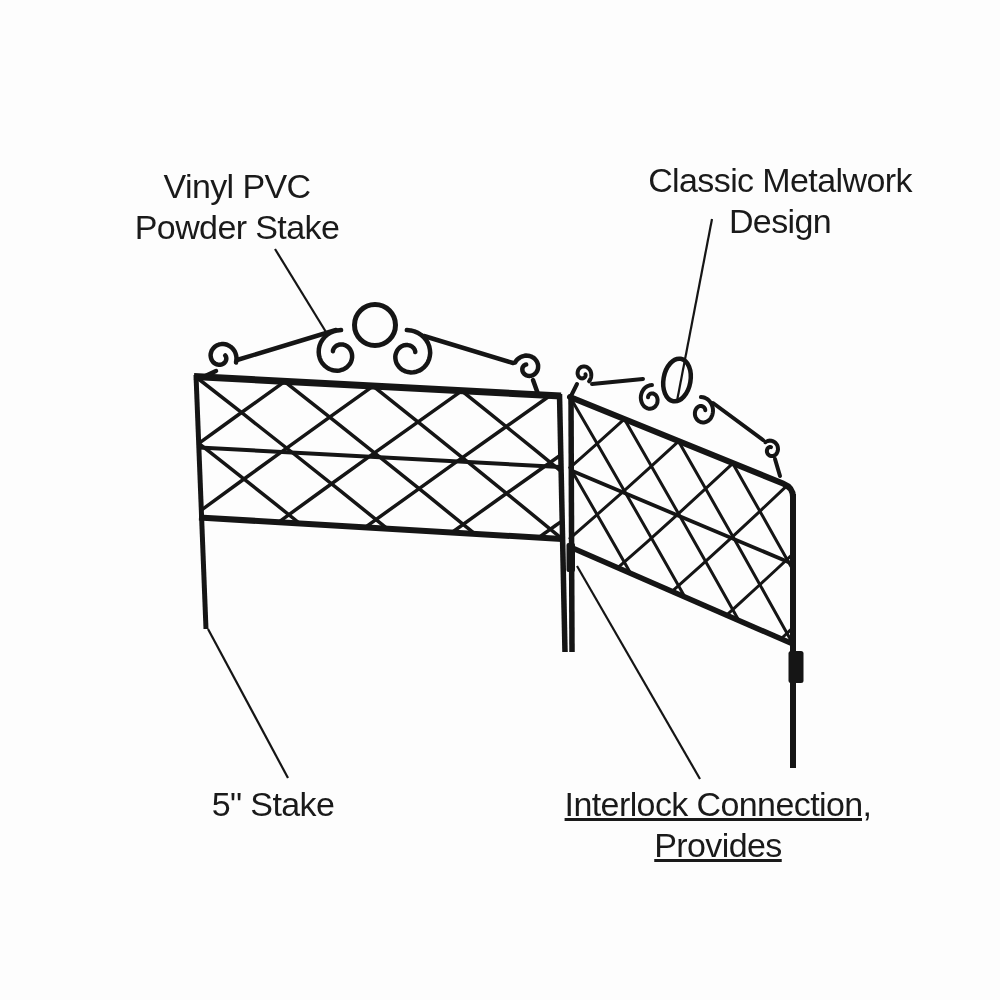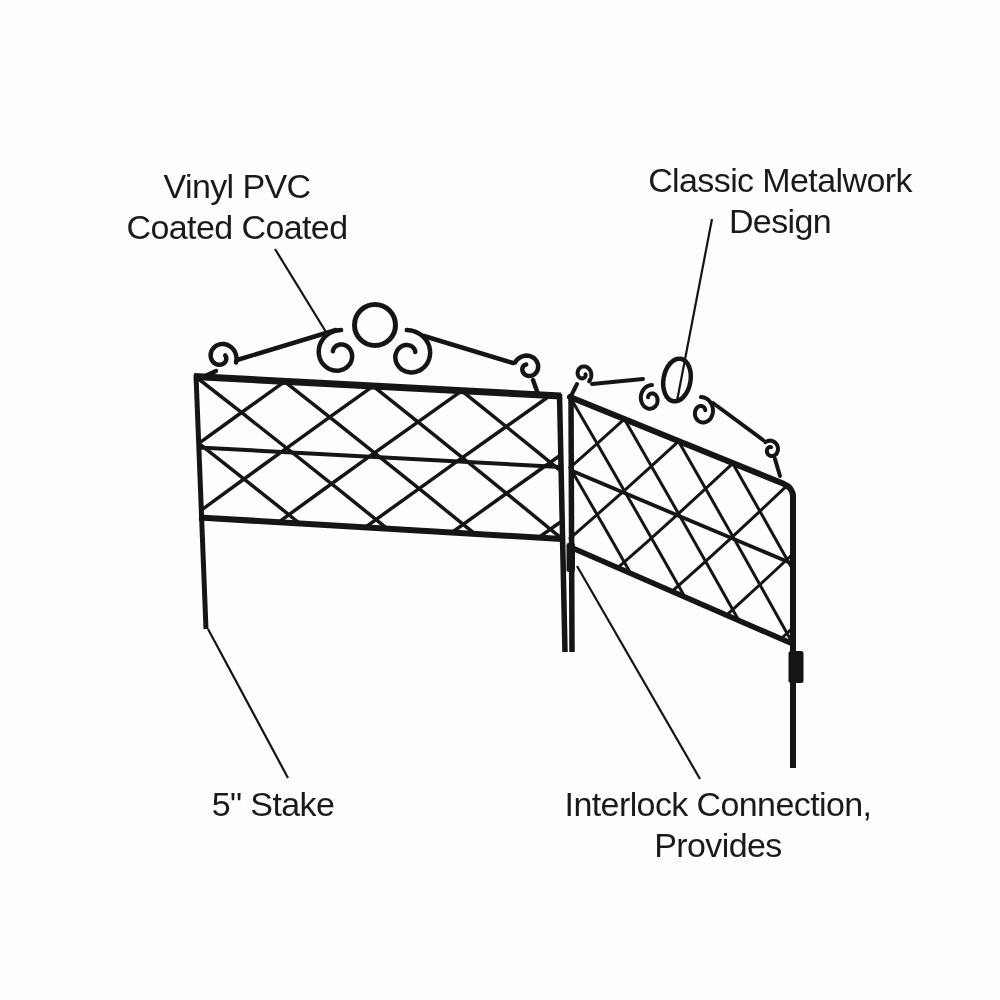--- a/index.html
+++ b/index.html
@@ -92,30 +92,30 @@
       <g>
         <line x1="275" y1="249" x2="326" y2="332" stroke="#151515" stroke-width="2.2" stroke-linecap="butt"></line>
         <line x1="712" y1="219" x2="677" y2="401" stroke="#151515" stroke-width="2.2" stroke-linecap="butt"></line>
         <line x1="208" y1="629" x2="288" y2="778" stroke="#151515" stroke-width="2.2" stroke-linecap="butt"></line>
         <line x1="577" y1="566" x2="700" y2="779" stroke="#151515" stroke-width="2.2" stroke-linecap="butt"></line>
       </g>
     </svg>
 
   <div class="callout" style="left: 237px; top: 166px; color: rgb(26, 26, 26);">
     <div>Vinyl PVC</div>
-    <div>Coated Coated</div>
+    <div>Powder Stake</div>
   </div>
 
   <div class="callout" style="left: 780px; top: 160px; color: rgb(26, 26, 26);">
     <div>Classic Metalwork</div>
     <div>Design</div>
   </div>
 
   <div class="callout" style="left: 273px; top: 784px; color: rgb(26, 26, 26);">
     <div>5" Stake</div>
   </div>
 
-  <div class="callout" style="left: 718px; top: 784px; color: rgb(26, 26, 26);">
+  <div class="callout" style="left: 718px; top: 784px; color: rgb(26, 26, 26); text-decoration: underline;">
     <div>Interlock Connection,</div>
     <div>Provides</div>
   </div>
 
 </div>
 
 </body></html>

